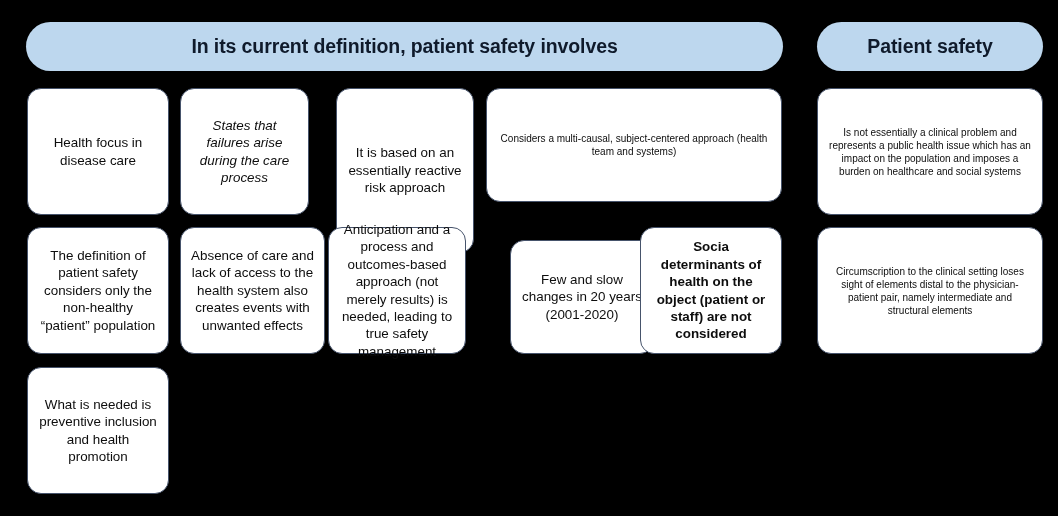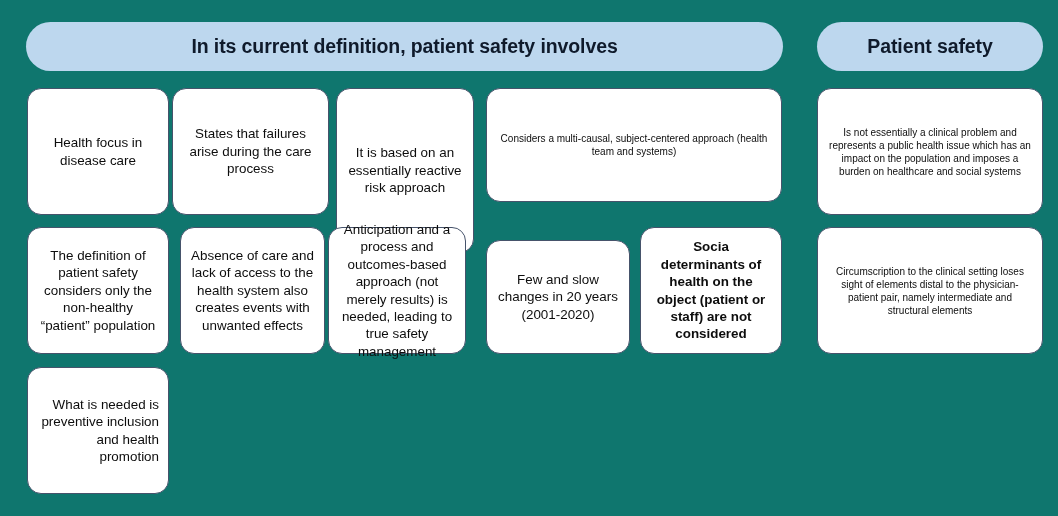--- a/index.html
+++ b/index.html
@@ -9,21 +9,21 @@
     background: #ffffff;
   }
   body {
     font-family: "Liberation Sans", sans-serif;
     color: #0d0d0d;
   }
   #canvas {
     position: relative;
     width: 1058px;
     height: 516px;
-    background: #0f766e;
+    background: #000000;
     overflow: hidden;
   }
 
   
   .header-pill {
     position: absolute;
     background: #bdd7ee;
     border-radius: 999px;
     display: flex;
     align-items: center;
@@ -87,21 +87,21 @@
     <span class="header-text">In its current definition, patient safety involves</span>
   </div>
   <div class="header-pill" id="header-right">
     <span class="header-text">Patient safety</span>
   </div>
 
   <div class="box" style="left:27px; top:88px; width:142px; height:127px;justify-content:center;">
     <span class="box-text">Health focus in disease care</span>
   </div>
 
-  <div class="box" style="left:172px; top:88px; width:157px; height:127px;">
+  <div class="box" style="left:180px; top:88px; width:129px; height:127px;font-style:italic;">
     <span class="box-text">States that failures arise during the care process</span>
   </div>
 
   <div class="box" style="left:336px; top:88px; width:138px; height:165px;">
     <span class="box-text">It is based on an essentially reactive risk approach</span>
   </div>
 
   <div class="box lg" style="left:486px; top:88px; width:296px; height:114px;">
     <span class="box-text">Considers a multi-causal, subject-centered approach (health team and systems)</span>
   </div>
@@ -111,29 +111,29 @@
   </div>
 
   <div class="box" style="left:180px; top:227px; width:145px; height:127px;">
     <span class="box-text">Absence of care and lack of access to the health system also creates events with unwanted effects</span>
   </div>
 
   <div class="box" style="left:328px; top:227px; width:138px; height:127px;">
     <span class="box-text">Anticipation and a process and outcomes-based approach (not merely results) is needed, leading to true safety management</span>
   </div>
 
-  <div class="box" style="left:486px; top:240px; width:144px; height:114px;">
+  <div class="box" style="left:510px; top:240px; width:144px; height:114px;">
     <span class="box-text">Few and slow changes in 20 years (2001-2020)</span>
   </div>
 
   <div class="box bold" style="left:640px; top:227px; width:142px; height:127px;">
     <span class="box-text">Socia determinants of health on the object (patient or staff) are not considered</span>
   </div>
 
-  <div class="box" style="left:27px; top:367px; width:142px; height:127px;text-align:right;">
+  <div class="box" style="left:27px; top:367px; width:142px; height:127px;">
     <span class="box-text">What is needed is preventive inclusion and health promotion</span>
   </div>
 
   <div class="box lg" style="left:817px; top:88px; width:226px; height:127px;">
     <span class="box-text">Is not essentially a clinical problem and represents a public health issue which has an impact on the population and imposes a burden on healthcare and social systems</span>
   </div>
 
   <div class="box lg" style="left:817px; top:227px; width:226px; height:127px;">
     <span class="box-text">Circumscription to the clinical setting loses sight of elements distal to the physician-patient pair, namely intermediate and structural elements</span>
   </div>

